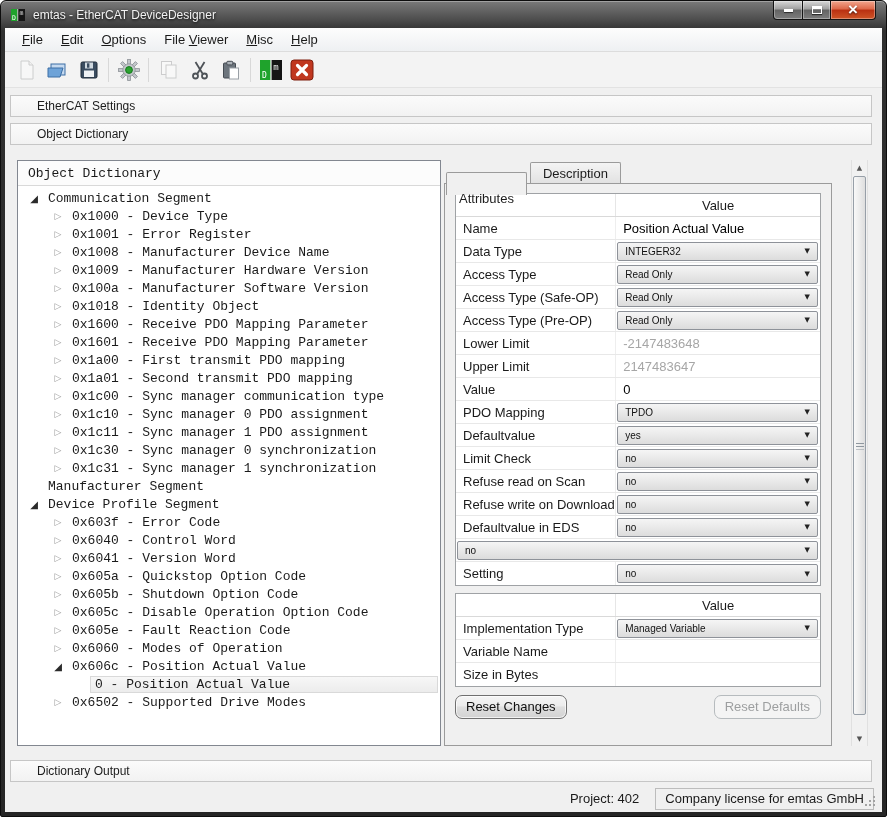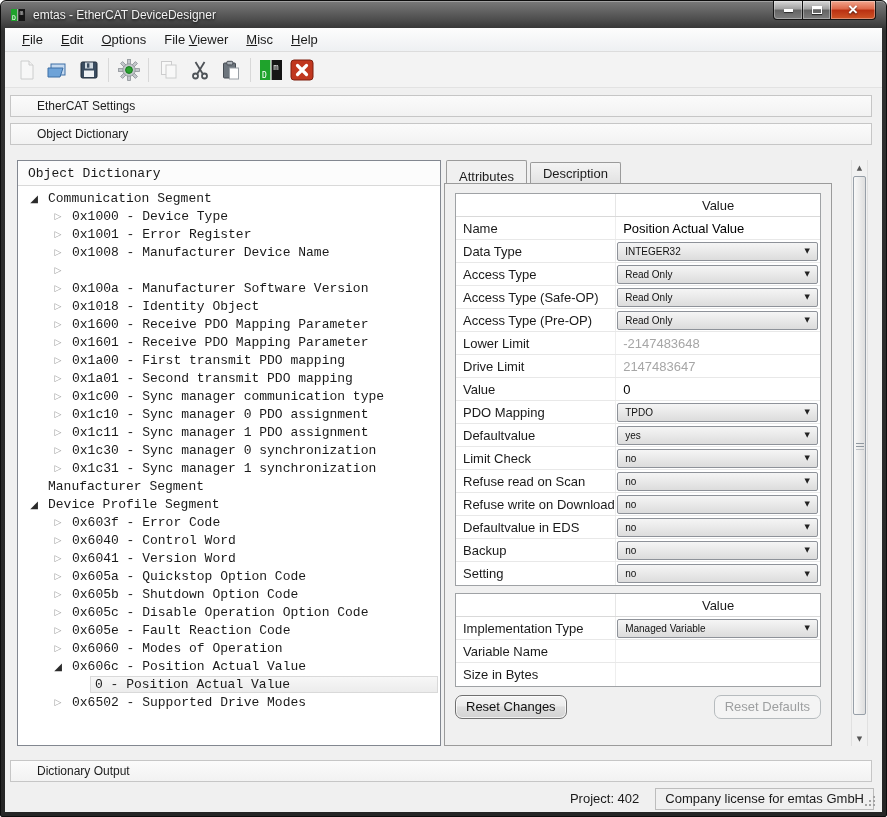--- a/index.html
+++ b/index.html
@@ -73,21 +73,21 @@
     background:linear-gradient(#f7f7f7,#ececec); border:1px solid #d9d9d9; }
   .sel-box .tree-label { margin-left:4px; }
 
   
   .right-panel { margin-left:3px; width:388px; display:flex; flex-direction:column; }
   .tab-bar { display:flex; padding-left:2px; position:relative; z-index:2; height:23px; }
   .tab { padding:3px 12px 0; font-size:13px; color:#1c1c1c;
     border:1px solid #9b9b9b; border-bottom:none; border-radius:2px 2px 0 0;
     margin-right:3px; height:21px; margin-top:2px;
     background:linear-gradient(#f4f4f4,#e2e2e2); }
-  .tab.active { background:#f0f0f0; height:23px; margin-top:0; padding-top:8px;
+  .tab.active { background:#f0f0f0; height:23px; margin-top:12px; padding-top:18px;
     margin-bottom:-1px; }
   .tab-page { flex:1; border:1px solid #9b9b9b; background:#f0f0f0;
     padding:9px 10px; display:flex; flex-direction:column; min-height:0; }
 
   .attr-table { background:#fff; border:1px solid #9fa2a5; }
   .attr-head { display:flex; height:23px; border-bottom:1px solid #d9d9d9; }
   .h-label { width:44%; border-right:1px solid #e6e6e6; }
   .h-value { flex:1; text-align:center; font-size:13px; color:#1a1a1a; padding-top:4px; }
   .attr-row { display:flex; height:23px; border-bottom:1px solid #e8e8e8; }
   .attr-row:last-child { border-bottom:none; }
@@ -271,20 +271,21 @@
             <div class="tree-row" style="padding-left: 32px;">
               <span class="tree-arrow collapsed">▷</span>
               <span class="tree-label">0x1001 - Error Register</span>
             </div>
             <div class="tree-row" style="padding-left: 32px;">
               <span class="tree-arrow collapsed">▷</span>
               <span class="tree-label">0x1008 - Manufacturer Device Name</span>
             </div>
             <div class="tree-row" style="padding-left: 32px;">
               <span class="tree-arrow collapsed">▷</span>
+              <span class="tree-label">0x1009 - Manufacturer Hardware Version</span>
             </div>
             <div class="tree-row" style="padding-left: 32px;">
               <span class="tree-arrow collapsed">▷</span>
               <span class="tree-label">0x100a - Manufacturer Software Version</span>
             </div>
             <div class="tree-row" style="padding-left: 32px;">
               <span class="tree-arrow collapsed">▷</span>
               <span class="tree-label">0x1018 - Identity Object</span>
             </div>
             <div class="tree-row" style="padding-left: 32px;">
@@ -434,21 +435,21 @@
                     </div>
                   </div>
                 </div>
                 <div class="attr-row">
                   <div class="attr-label">Lower Limit</div>
                   <div class="attr-value">
                     <span class="cell-text disabled">-2147483648</span>
                   </div>
                 </div>
                 <div class="attr-row">
-                  <div class="attr-label">Drive Limit</div>
+                  <div class="attr-label">Upper Limit</div>
                   <div class="attr-value">
                     <span class="cell-text disabled">2147483647</span>
                   </div>
                 </div>
                 <div class="attr-row">
                   <div class="attr-label">Value</div>
                   <div class="attr-value">
                     <span class="cell-text">0</span>
                   </div>
                 </div>
@@ -500,21 +501,20 @@
                 <div class="attr-row">
                   <div class="attr-label">Defaultvalue in EDS</div>
                   <div class="attr-value">
                     <div class="combo">
                       <span class="combo-text">no</span>
                       <span class="combo-arrow">▼</span>
                     </div>
                   </div>
                 </div>
                 <div class="attr-row">
-                  <div class="attr-label">Backup</div>
                   <div class="attr-value">
                     <div class="combo">
                       <span class="combo-text">no</span>
                       <span class="combo-arrow">▼</span>
                     </div>
                   </div>
                 </div>
                 <div class="attr-row">
                   <div class="attr-label">Setting</div>
                   <div class="attr-value">

